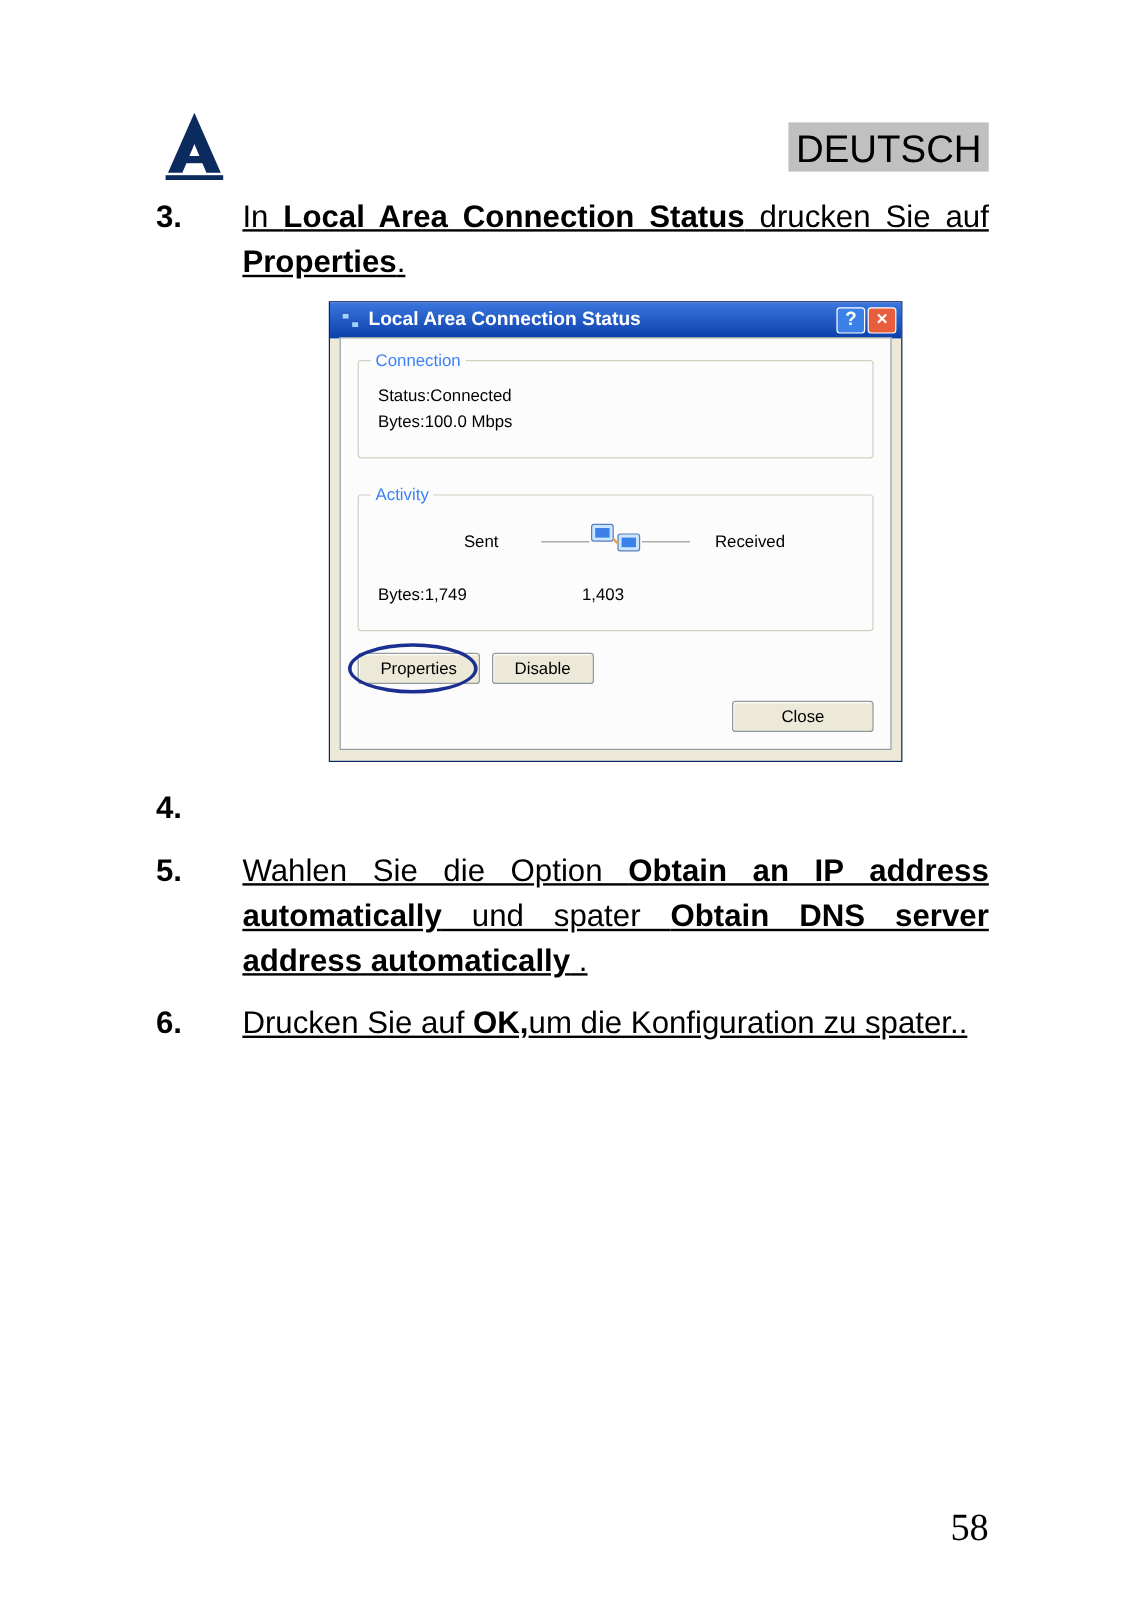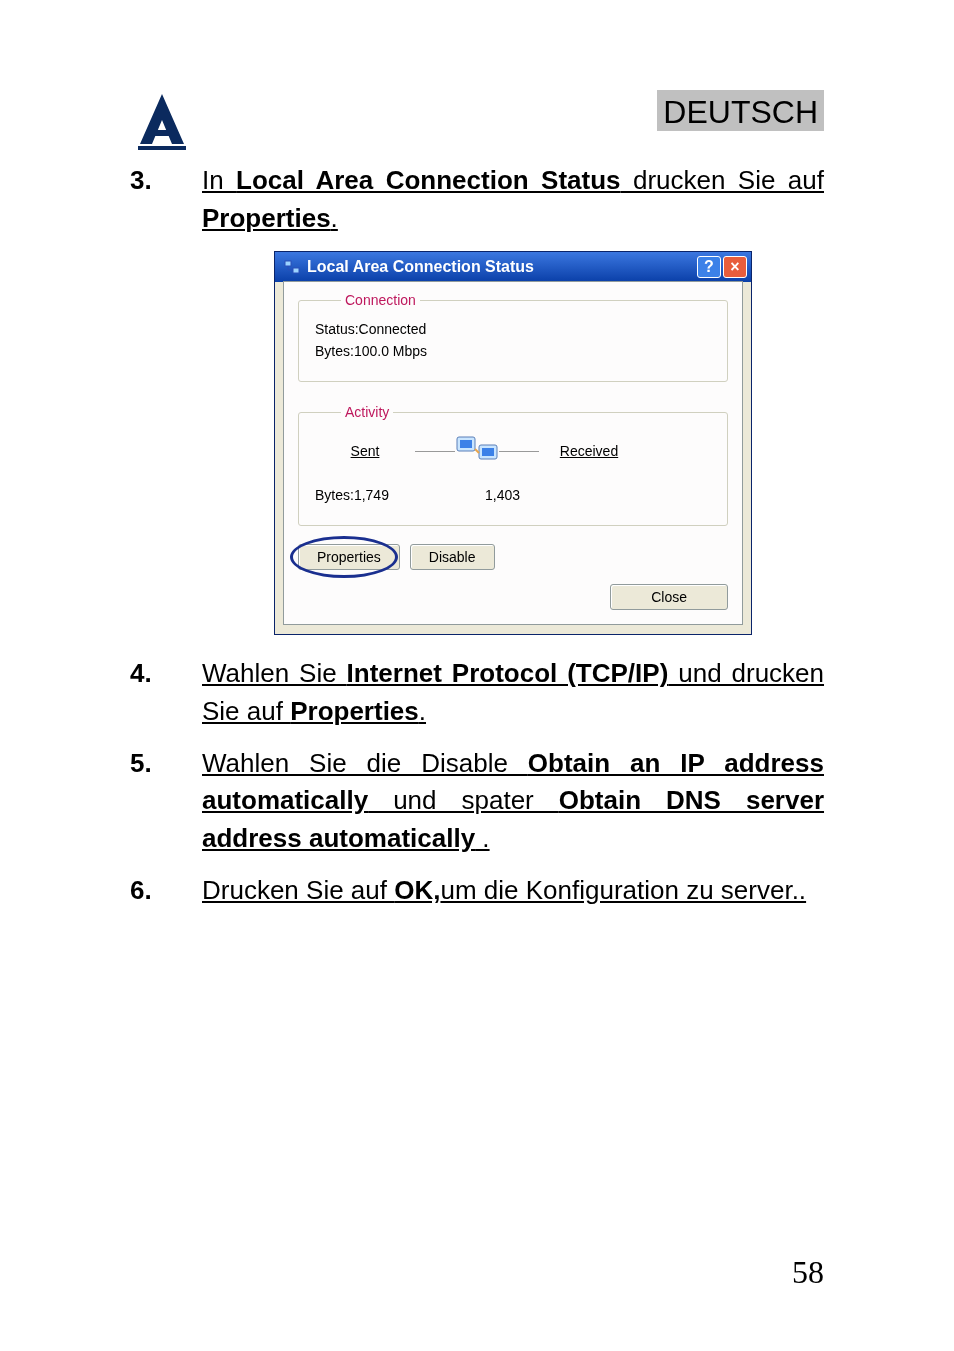--- a/index.html
+++ b/index.html
@@ -7,21 +7,21 @@
       font-family: Arial, Helvetica, sans-serif;
       background: #fff;
       width: 954px;
       height: 1351px;
       position: relative;
       padding: 90px 130px 0 130px;
     }
     .header-row {
       display: flex;
       justify-content: space-between;
-      align-items: flex-start;
+      align-items: center;
       margin-bottom: 8px;
     }
     .logo {
       width: 64px;
       height: 64px;
     }
     .lang-label {
       background: #c0c0c0;
       display: inline-block;
       font-size: 32px;
@@ -115,36 +115,34 @@
       position:relative;
       padding: 14px 16px 16px 16px;
       margin-bottom: 30px;
     }
     .group-title {
       position:absolute;
       top:-9px;
       left:10px;
       background:#fdfcfc;
       padding:0 4px;
-      color:#be185d;
-      font-size:14px;
-      margin-left:32px;
+      color:#3b82f6;
+      font-size:14px;
     }
     .row {
       display:flex;
       justify-content:flex-start;
       margin: 6px 0;
       font-size:14px;
     }
     .activity-top {
       display:flex;
       align-items:center;
-      justify-content:flex-start;
+      justify-content:center;
       margin-top:4px;
-      text-decoration:underline;
     }
     .activity-top .sent, .activity-top .recv { width:100px; text-align:center; }
     .activity-top .line { width:40px; height:1px; background:#999; }
     .comp-icon { width:44px; height:40px; }
     .btn-row { display:flex; gap:10px; }
     .winbtn {
       background:#ece9d8;
       border:1px solid #919b9c;
       border-radius:3px;
       padding:4px 18px;
@@ -252,32 +250,29 @@
       <div class="close-row">
         <button class="winbtn" style="padding:4px 40px;">Close</button>
       </div>
 
     </div>
   </div>
 </div>
 
 <div class="instr-item">
   <div class="num">4.</div>
-  <div class="body">
-    <span>Wahlen Sie </span><span class="b">Internet Protocol (TCP/IP)</span><span> und drucken Sie auf  </span><span class="b">Properties</span><span>.</span>
-  </div>
 </div>
 
 <div class="instr-item">
   <div class="num">5.</div>
   <div class="body">
-    <span>Wahlen Sie die Disable  </span><span class="b">Obtain an IP address automatically</span><span> und spater </span><span class="b">Obtain DNS server address automatically</span><span> .</span>
+    <span>Wahlen Sie die Option  </span><span class="b">Obtain an IP address automatically</span><span> und spater </span><span class="b">Obtain DNS server address automatically</span><span> .</span>
   </div>
 </div>
 
 <div class="instr-item">
   <div class="num">6.</div>
   <div class="body">
-    <span>Drucken Sie auf </span><span class="b">OK,</span><span>um die Konfiguration zu server..</span>
+    <span>Drucken Sie auf </span><span class="b">OK,</span><span>um die Konfiguration zu spater..</span>
   </div>
 </div>
 
 <div class="page-num">58</div>
 
 </body></html>

